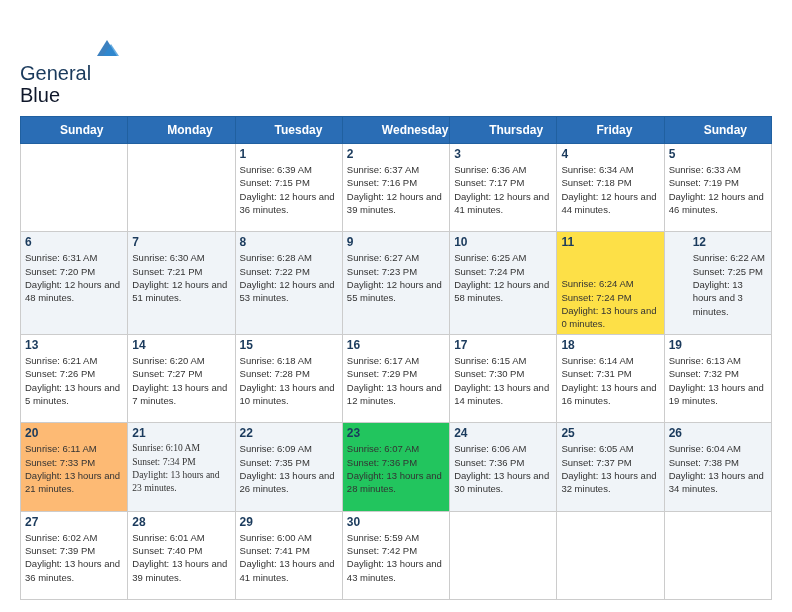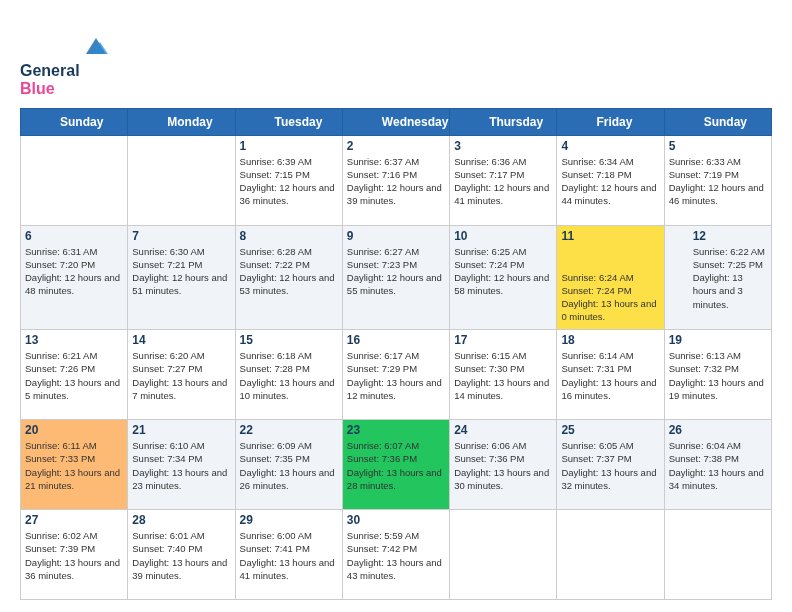--- a/index.html
+++ b/index.html
@@ -21,28 +21,28 @@
       display: flex;
       justify-content: space-between;
       align-items: flex-start;
       margin-bottom: 10px;
     }
     .logo {
       display: flex;
       align-items: center;
     }
     .logo-text {
-      font-size: 16px;
-      font-weight: bold;
+      font-size: 20px;
+      font-weight: normal;
       color: #1a3a5c;
       line-height: 1.1;
       margin-top: 46px;
     }
     .logo-blue {
-      color: #ec4899;
+      color: #0f172a;
     }
     .logo-icon {
       width: 28px;
       height: 28px;
       margin-left: 2px;
       margin-top: -4px;
     }
     .title-block {
       text-align: right;
     }
@@ -267,21 +267,21 @@
         </tr>
         <tr style="background: rgb(240, 244, 248);">
           <td style="background: #fdba74;">
             <span class="day-number">20</span>
             <div class="day-info" style="white-space: pre-line;">Sunrise: 6:11 AM
 Sunset: 7:33 PM
 Daylight: 13 hours and 21 minutes.</div>
           </td>
           <td style="background: rgb(240, 244, 248);">
             <span class="day-number">21</span>
-            <div class="day-info" style="white-space: pre-line;">Sunrise: 6:10 AM
+            <div class="day-info" style="white-space: pre-line; font-family: Liberation Serif, serif;">Sunrise: 6:10 AM
 Sunset: 7:34 PM
 Daylight: 13 hours and 23 minutes.</div>
           </td>
           <td style="background: rgb(240, 244, 248);">
             <span class="day-number">22</span>
             <div class="day-info" style="white-space: pre-line;">Sunrise: 6:09 AM
 Sunset: 7:35 PM
 Daylight: 13 hours and 26 minutes.</div>
           </td>
           <td style="background: #22c55e;">

